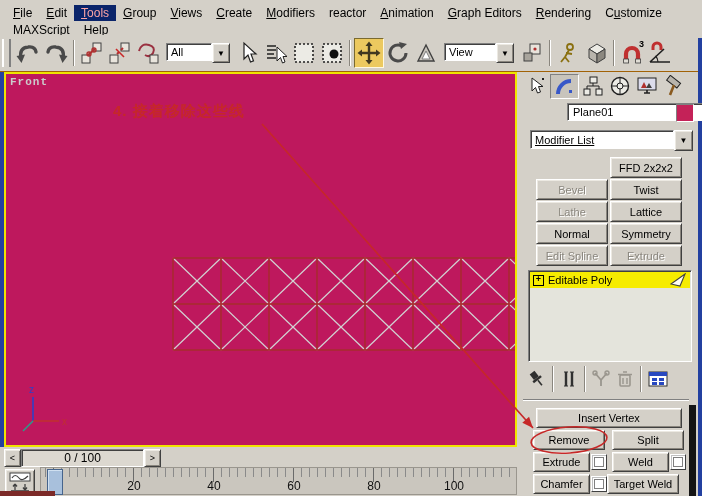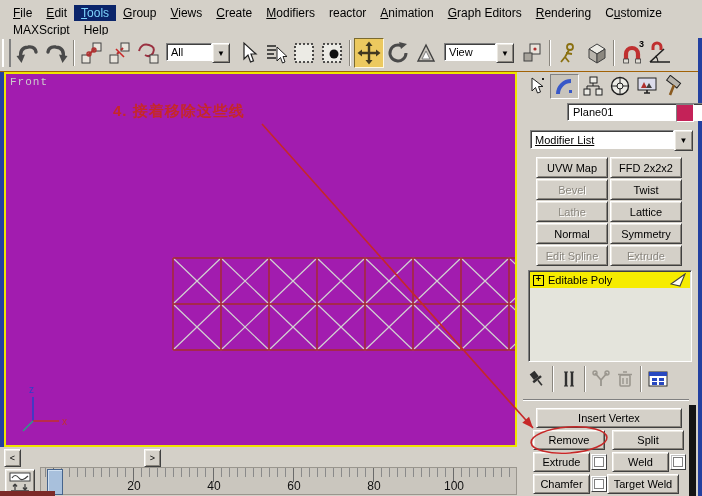--- a/index.html
+++ b/index.html
@@ -11,21 +11,21 @@
     box-shadow:inset 1px 1px 0 #ece9e2, inset -1px -1px 0 #8a867e;}
   .btn{display:flex;align-items:center;justify-content:center;font-size:11px;color:#000;
     cursor:default;user-select:none;white-space:nowrap;}
   .disabled{color:#8a867e;text-shadow:1px 1px 0 #ffffff;}
 
   
   #menubar{position:absolute;left:0;top:4px;width:702px;height:34px;background:#d4d0c8;
     border-bottom:1px solid #808080;box-shadow:0 1px 0 #ffffff;}
   .menu-row{display:flex;align-items:center;height:17px;padding-left:6px;font-size:12px;}
   .menu-item{padding:1px 7px;color:#000;}
-  .menu-item.sel{background:#0a246a;color:#7dd3fc;}
+  .menu-item.sel{background:#0a246a;color:#fca5a5;}
   .menu-item .ul{text-decoration:underline;}
 
   
   #toolbar{position:absolute;left:0;top:35px;width:702px;height:37px;background:#d4d0c8;
     border-bottom:1px solid #a16207;display:flex;align-items:center;padding-left:2px;box-sizing:border-box;}
   .grip{width:5px;height:28px;margin-right:3px;
     border-left:2px solid #ffffff;border-right:2px solid #808080;}
   .tbi{width:28px;height:30px;display:flex;align-items:center;justify-content:center;flex:none;position:relative;}
   .tbi.pressed{background:#ecc95f;border:1px solid;border-color:#7a6a30 #fff8e0 #fff8e0 #7a6a30;width:28px;height:28px;}
   .vsep{flex:none;width:0;height:26px;border-left:1px solid #8a867e;border-right:1px solid #ffffff;margin:0 3px;}
@@ -33,22 +33,22 @@
   .dd .dd-field{width:46px;height:18px;background:#ffffff;border:1px solid;
     border-color:#808080 #ffffff #ffffff #808080;box-shadow:inset 1px 1px 0 #404040;
     font-size:11px;padding:2px 0 0 4px;box-sizing:border-box;}
   .dd .dd-btn{width:16px;height:18px;font-size:8px;}
   .snap-sup{position:absolute;top:1px;right:2px;font-size:9px;font-weight:bold;color:#000;}
 
   
   .blue-edge{position:absolute;background:#2340a0;}
 
   
-  #viewport{position:absolute;left:4px;top:72px;width:509px;height:371px;background:#a21caf;
-    border:2px solid #efe400;}
+  #viewport{position:absolute;left:4px;top:72px;width:509px;height:371px;background:#be185d;
+    border:2px solid #efe400;font-weight:bold;}
   #vp-label{position:absolute;left:4px;top:2px;font-size:11px;color:#cccccc;
     font-family:"Liberation Mono","DejaVu Sans Mono",monospace;letter-spacing:1px;}
   #annotation-text{position:absolute;left:113px;top:102px;color:#c62828;font-size:15px;
     font-weight:bold;letter-spacing:1px;z-index:40;}
 
   
   #cmdpanel{position:absolute;left:517px;top:72px;width:181px;height:424px;background:#d4d0c8;}
   #tabs{position:absolute;left:6px;top:2px;display:flex;}
   .tab{width:27px;height:23px;display:flex;align-items:center;justify-content:center;}
   .tab.active{background:#c8c4bc;border:1px solid;border-color:#808080 #ffffff #ffffff #808080;}
@@ -324,21 +324,20 @@
     </div>
 
     <div id="objname">Plane01</div>
     <div id="colorswatch"></div>
 
     <div id="modlist">
       <div class="dd-field">Modifier List</div>
       <div class="dd-btn btn raised">▼</div>
     </div>
 
-    <div class="btn raised modgrid-btn" style="left:19px;top:85px">UVW Map</div>
     <div class="btn raised modgrid-btn" style="left:93px;top:85px">FFD 2x2x2</div>
     <div class="btn raised modgrid-btn disabled" style="left:19px;top:107px">Bevel</div>
     <div class="btn raised modgrid-btn" style="left:93px;top:107px">Twist</div>
     <div class="btn raised modgrid-btn disabled" style="left:19px;top:129px">Lathe</div>
     <div class="btn raised modgrid-btn" style="left:93px;top:129px">Lattice</div>
     <div class="btn raised modgrid-btn" style="left:19px;top:151px">Normal</div>
     <div class="btn raised modgrid-btn" style="left:93px;top:151px">Symmetry</div>
     <div class="btn raised modgrid-btn disabled" style="left:19px;top:173px">Edit Spline</div>
     <div class="btn raised modgrid-btn disabled" style="left:93px;top:173px">Extrude</div>
 
@@ -408,20 +407,21 @@
     <div class="sq-btn" style="left:153px;top:382px"></div>
     <div class="btn raised ro-btn" style="left:16px;top:402px;width:55px">Chamfer</div>
     <div class="sq-btn" style="left:74px;top:404px"></div>
     <div class="btn raised ro-btn" style="left:90px;top:402px;width:70px">Target Weld</div>
 
     <div id="panel-scrollbar"></div>
   </div>
 
   <div id="framebar">
     <div id="frame-prev" class="btn raised">&lt;</div>
+    <div id="frame-display">0 / 100</div>
     <div id="frame-next" class="btn raised">&gt;</div>
   </div>
 
   <div id="timebar">
     <div id="curve-editor-btn" class="raised">
       <svg width="24" height="22" viewBox="0 0 24 22">
           <rect x="2" y="2" width="20" height="8" fill="#ffffff" stroke="#404040"></rect>
           <path d="M4 7 q3 -5 7 0 q3 4 9 -2" fill="none" stroke="#404040" stroke-width="1.2"></path>
           <path d="M7 13 l0 6 M7 13 l-2 2.5 M7 13 l2 2.5 M17 19 l0 -6 M17 19 l-2 -2.5 M17 19 l2 -2.5" stroke="#404040" stroke-width="1.3" fill="none"></path>
           <path d="M3 20 h18" stroke="#404040" stroke-width="1.6"></path>

